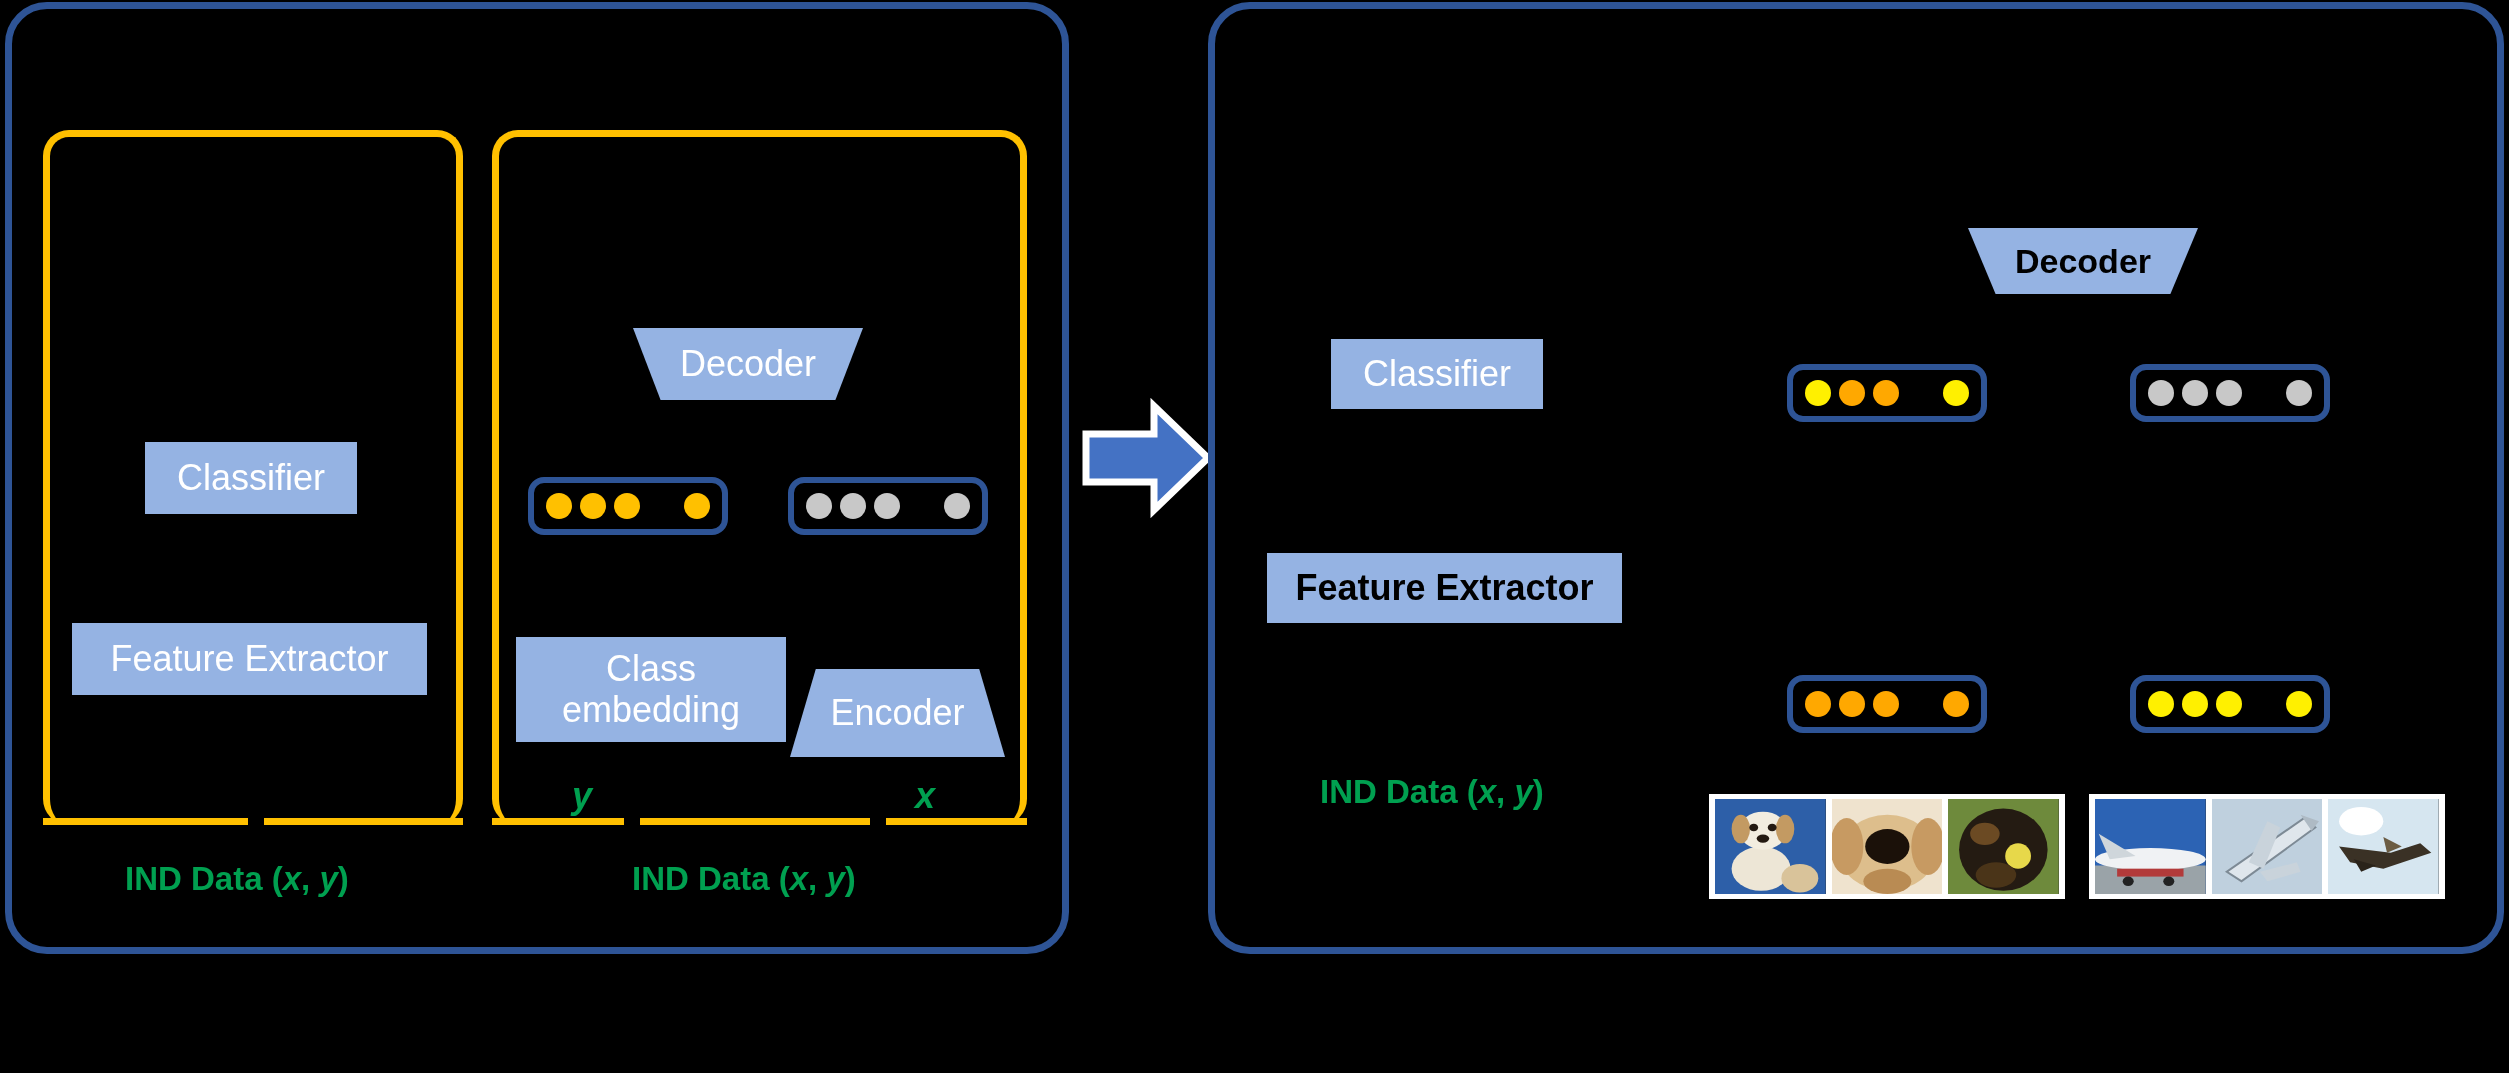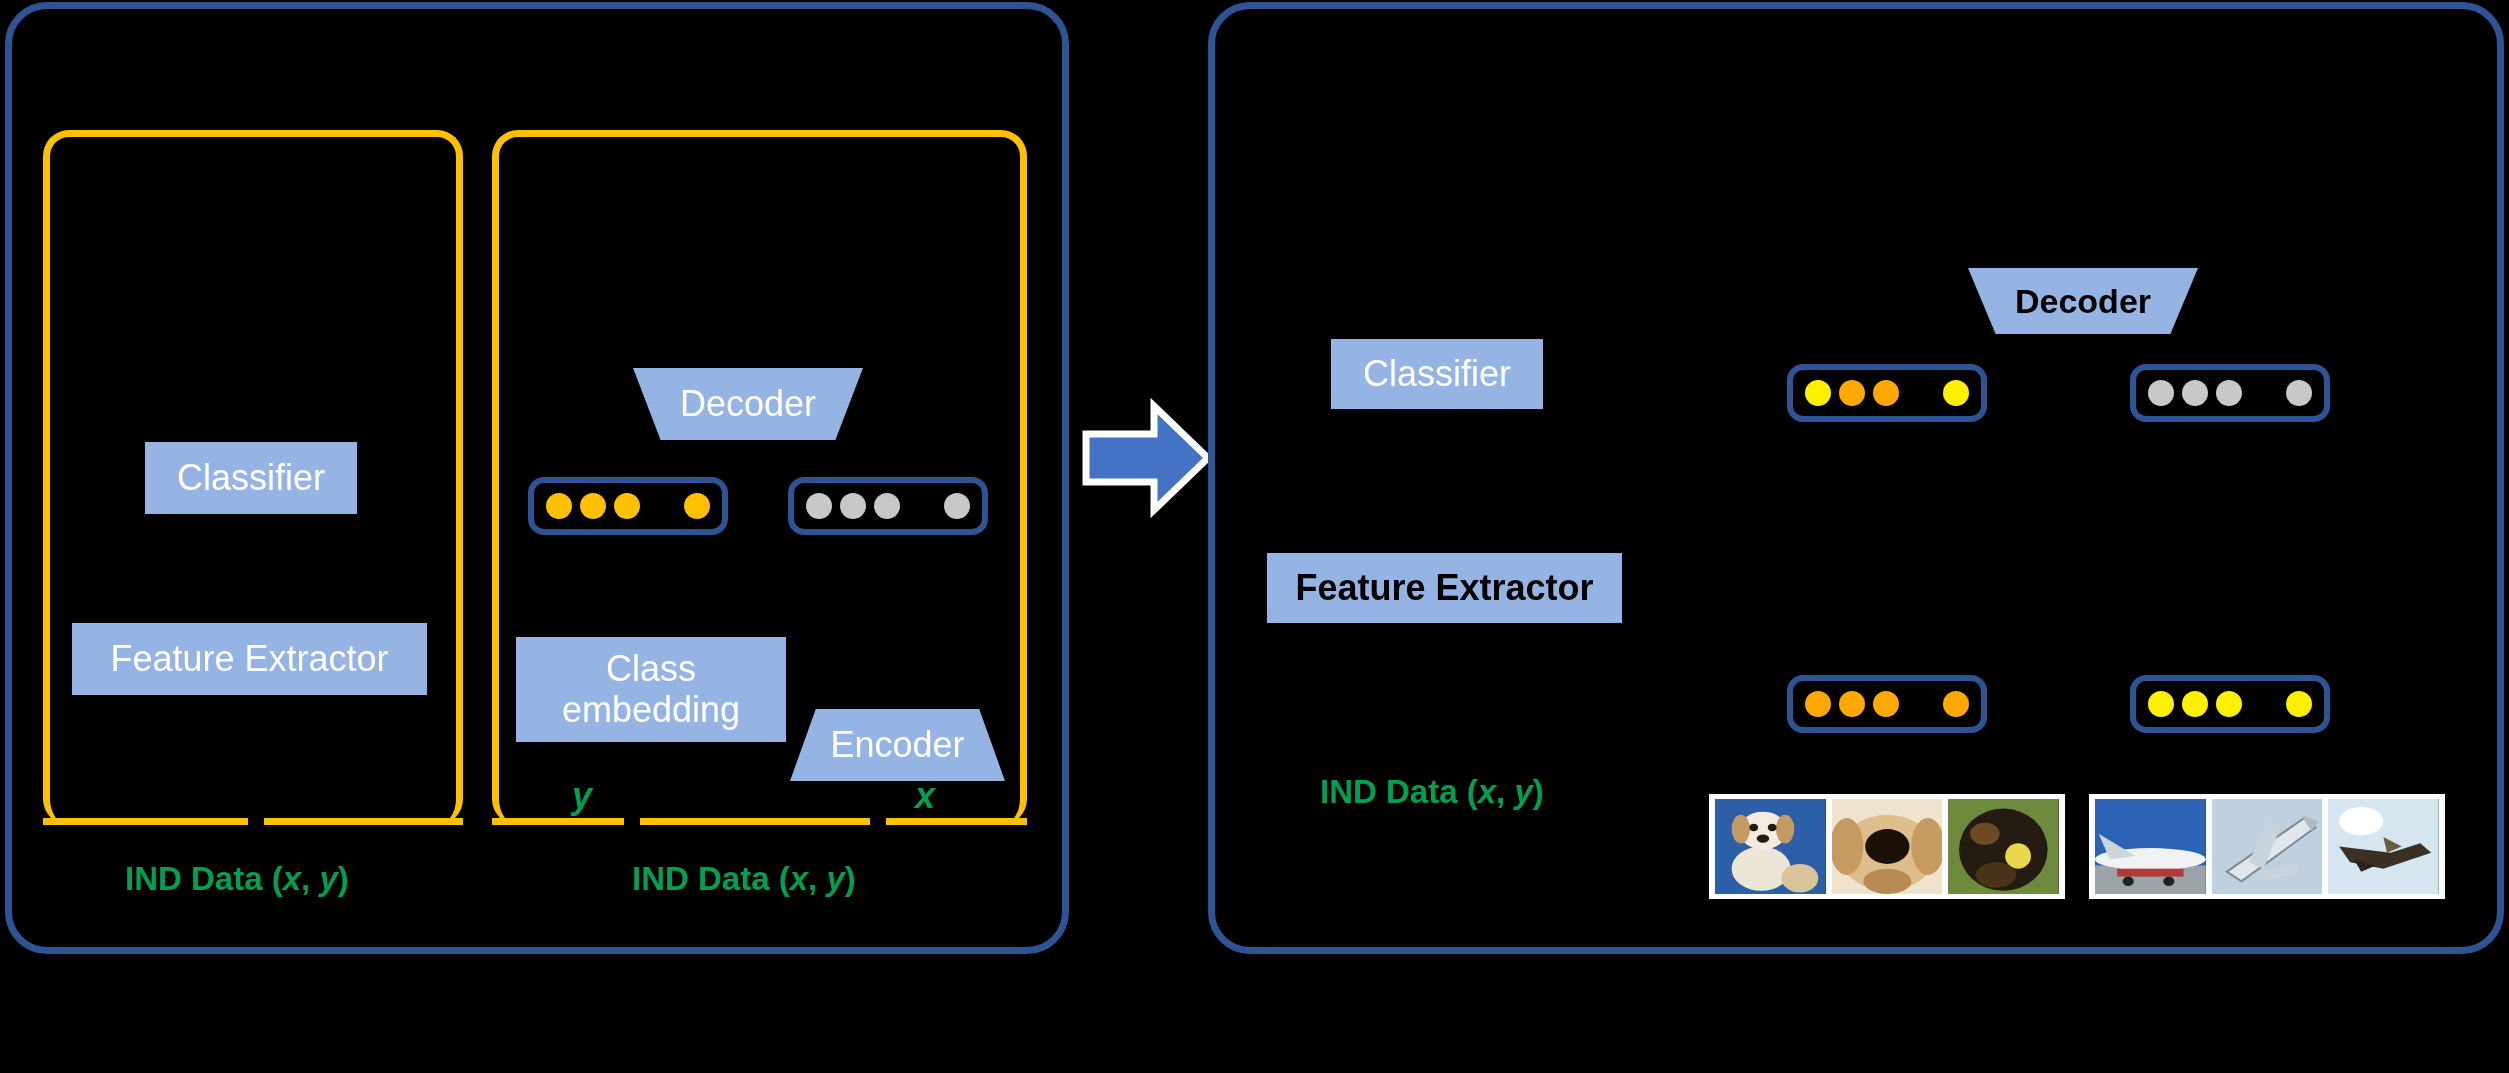--- a/index.html
+++ b/index.html
@@ -18,21 +18,21 @@
   .ygapseg{position:absolute;height:7px;background:#FFC000;}
 
   
   .bbox{position:absolute;background:#95B3E3;display:flex;align-items:center;
         justify-content:center;text-align:center;line-height:1.12;box-sizing:border-box;}
   .bbox.white{color:#FFFFFF;font-weight:400;}
   .bbox.black{color:#000000;font-weight:700;}
 
   
   .trap{position:absolute;background:#95B3E3;display:flex;align-items:center;
-        justify-content:center;box-sizing:border-box;margin-top:40px;}
+        justify-content:center;box-sizing:border-box;}
   .trap.down{clip-path:polygon(0% 0%,100% 0%,88% 100%,12% 100%);}   
   .trap.up{clip-path:polygon(12% 0%,88% 0%,100% 100%,0% 100%);}     
   .trap.white{color:#fff;font-weight:400;}
   .trap.black{color:#000;font-weight:700;}
 
   
   .vec{position:absolute;box-sizing:border-box;border:6px solid #2E5496;border-radius:16px;
        background:#000;display:flex;align-items:center;}
   .vec .dot{border-radius:50%;flex:0 0 auto;}
   .vec .spacer{flex:1 1 auto;}
@@ -97,21 +97,21 @@
       <span class="dot" style="width: 26px; height: 26px; background: rgb(200, 200, 200); margin-right: 8px;"></span>
       <span class="spacer"></span>
       <span class="dot" style="width: 26px; height: 26px; background: rgb(200, 200, 200); margin-right: 0px;"></span>
     </div>
 
   <div class="bbox white" style="left:516px;top:637px;width:270px;height:105px;font-size:36px;">
     <span style="white-space:pre-line;">Class
 embedding</span>
   </div>
 
-  <div class="trap up white" style="left:790px;top:669px;width:215px;height:72px;font-size:36px;">
+  <div class="trap up white" style="left:790px;top:669px;width:215px;height:88px;font-size:36px;">
     <span>Encoder</span>
   </div>
 
   <div class="cap green" style="left:572px;top:775px;font-size:36px;font-style:italic;">
     <span><em>y</em></span>
   </div>
   <div class="cap green" style="left:915px;top:775px;font-size:36px;font-style:italic;">
     <span><em>x</em></span>
   </div>
 

